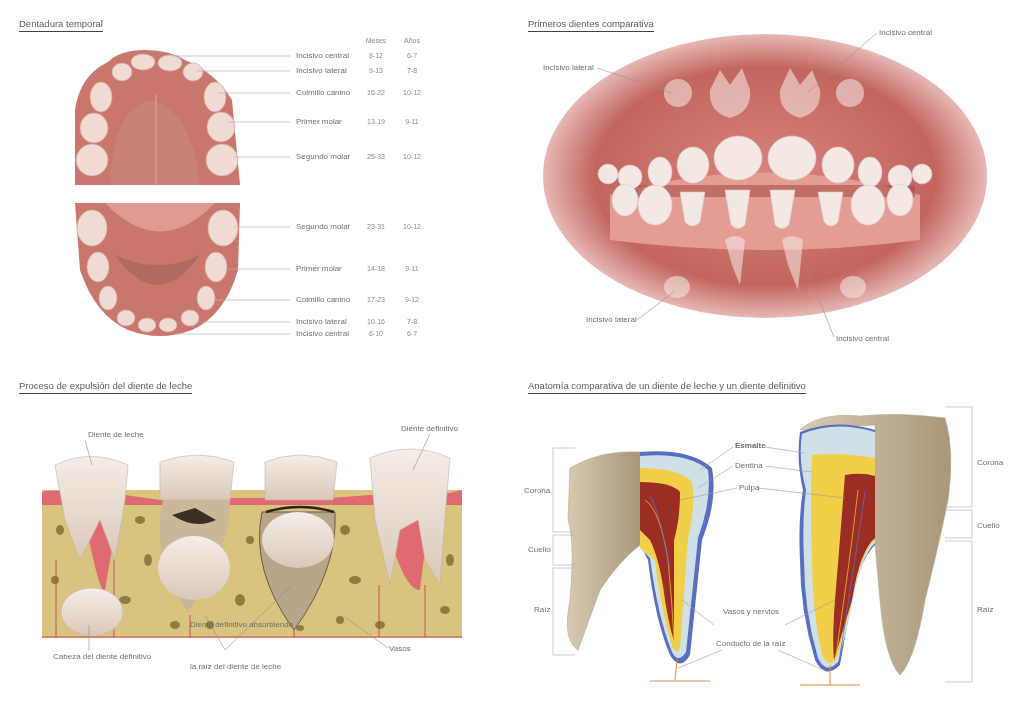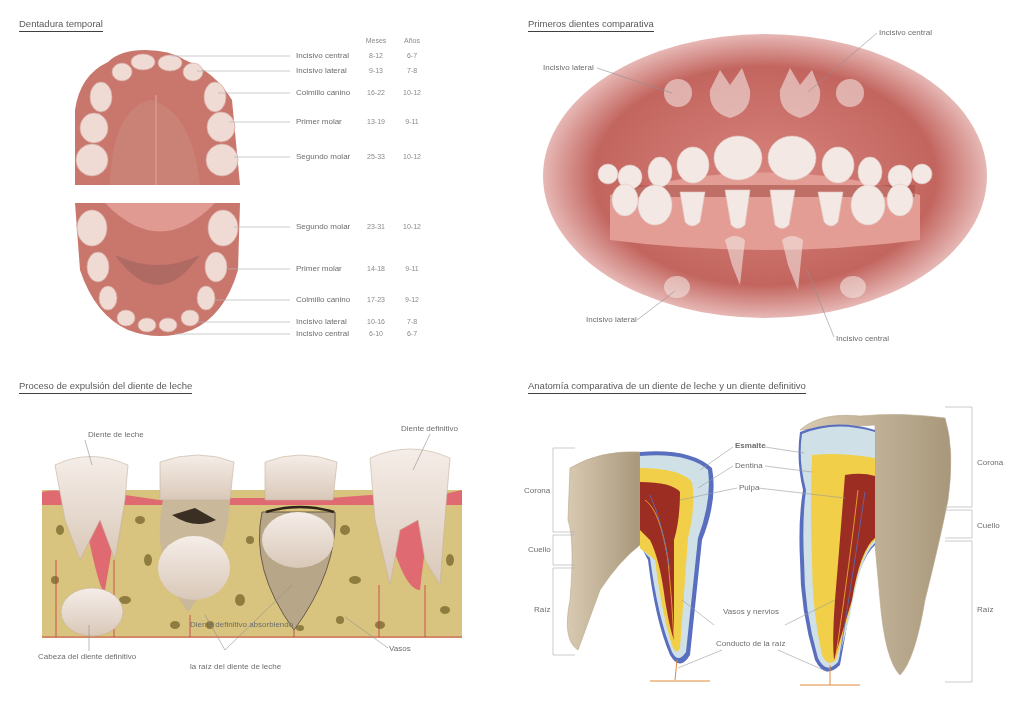--- a/index.html
+++ b/index.html
@@ -276,21 +276,21 @@
   <div class="lbl" style="left:543px; top:63px;">Incisivo lateral</div>
   <div class="lbl" style="left:879px; top:28px;">Incisivo central</div>
   <div class="lbl" style="left:586px; top:315px;">Incisivo lateral</div>
   <div class="lbl" style="left:836px; top:334px;">Incisivo central</div>
 </section>
 
 <section>
   <div class="panel-title" style="left:19px; top:380px;">Proceso de expulsión del diente de leche</div>
   <div class="lbl" style="left:56px; top:430px;padding-left:32px;">Diente de leche</div>
   <div class="lbl" style="left:401px; top:424px;text-align:right;">Diente definitivo</div>
-  <div class="lbl" style="left:38px; top:652px;text-align:center;">Cabeza del diente definitivo</div>
+  <div class="lbl" style="left:53px; top:652px;text-align:center;">Cabeza del diente definitivo</div>
   <div class="lbl" style="left:190px; top:620px;text-align:right;">Diente definitivo absorbiendo</div>
   <div class="lbl" style="left:190px; top:662px;">la raíz del diente de leche</div>
   <div class="lbl" style="left:389px; top:644px;">Vasos</div>
 </section>
 
 <section>
   <div class="panel-title" style="left:528px; top:380px;">Anatomía comparativa de un diente de leche y un diente definitivo</div>
   <div class="lbl" style="left:735px; top:441px;font-weight:bold;">Esmalte</div>
   <div class="lbl" style="left:735px; top:461px;">Dentina</div>
   <div class="lbl" style="left:739px; top:483px;">Pulpa</div>

